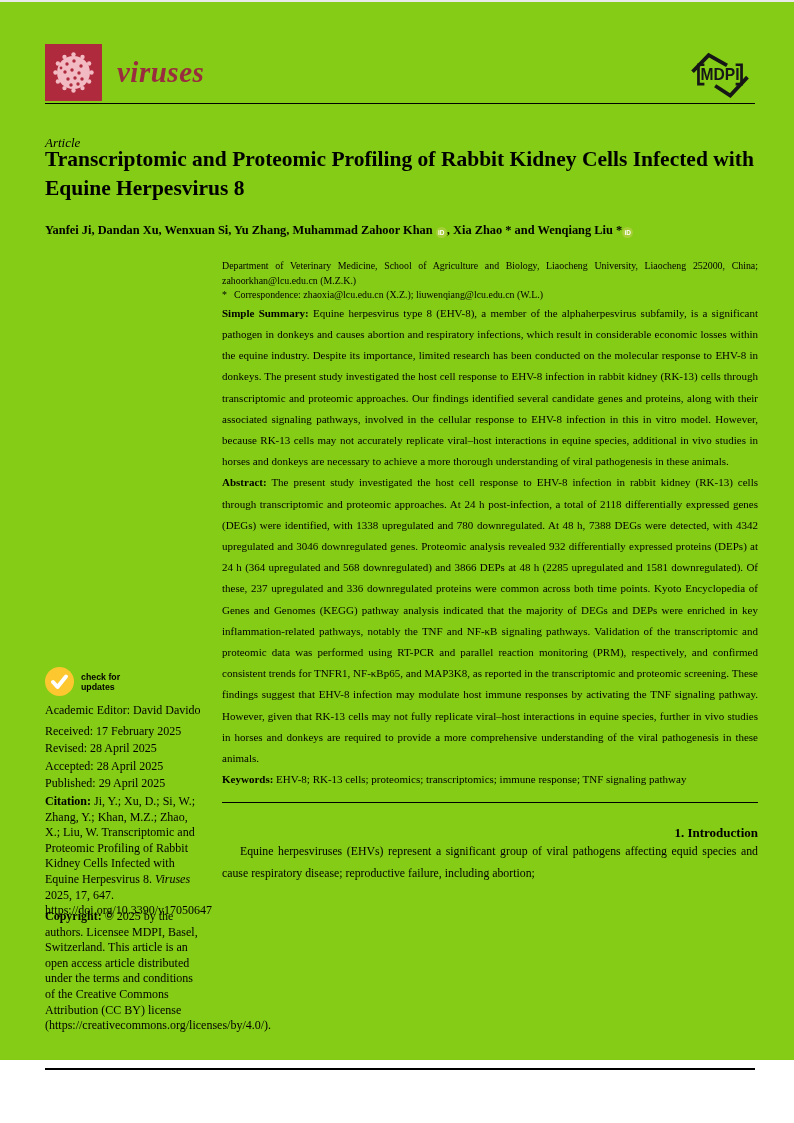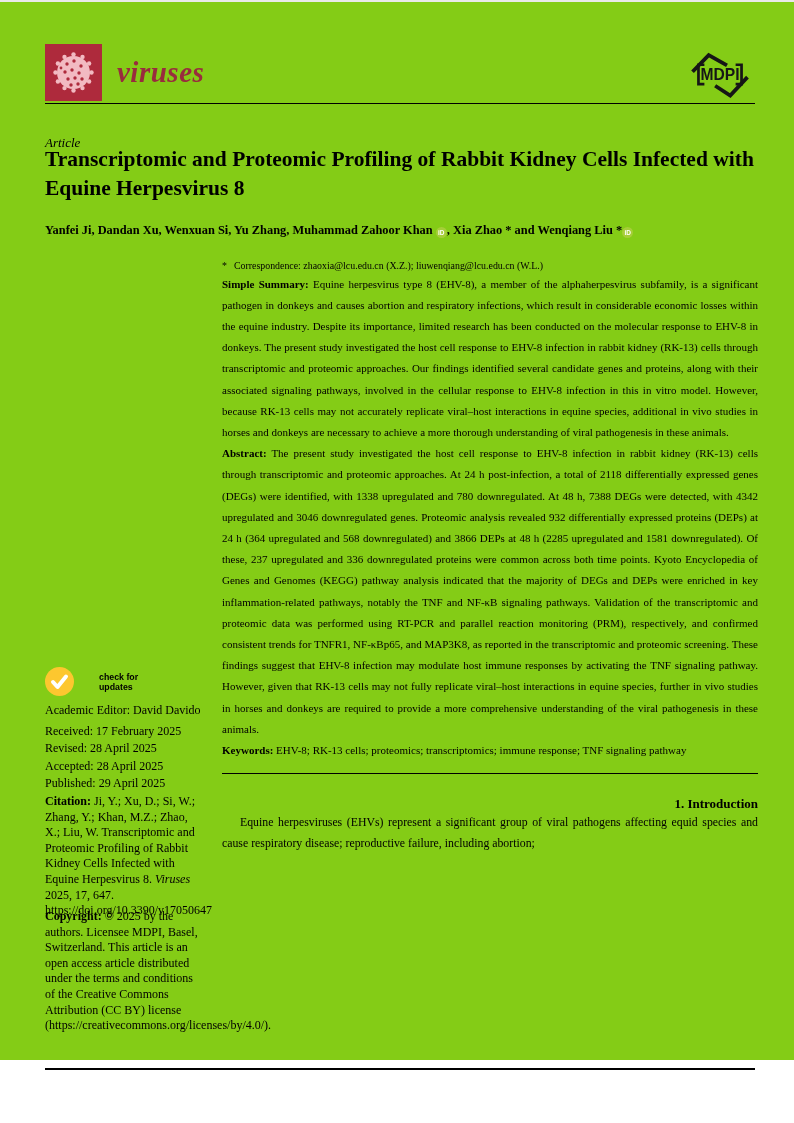--- a/index.html
+++ b/index.html
@@ -27,21 +27,21 @@
   .corr .star{margin-right:7px;}
   .body-para{font-size:11px;line-height:21.2px;text-align:justify;}
   .simple-summary{margin-top:21px;}
   .abstract{margin-top:25px;}
   .keywords{margin-top:25px;}
   .rule2{margin-top:12px;border-top:1.1px solid #000;width:100%;}
   .intro-h{margin-top:22px;font-size:13px;font-weight:bold;text-align:right;}
   .intro-p{margin-top:7px;font-size:11.8px;line-height:21.2px;text-align:justify;text-indent:18px;}
 
   
-  .badge{position:absolute;left:45px;top:665px;display:flex;align-items:center;gap:25px;cursor:pointer;}
+  .badge{position:absolute;left:45px;top:665px;display:flex;align-items:center;gap:7px;cursor:pointer;}
   .badge-circle{width:29px;height:29px;}
   .badge-text{font-family:"Liberation Sans",sans-serif;font-weight:bold;font-size:8.8px;line-height:10px;color:#000;}
   .side{position:absolute;left:45px;width:156px;font-size:12px;color:#000;}
   .editor{top:701px;line-height:15px;}
   .dates{top:721px;line-height:17.4px;}
   .citation{top:792px;line-height:15.6px;}
   .copyright{top:907px;line-height:15.6px;}
 
   
   .footer-mask{position:absolute;left:0;right:0;top:1058px;height:65px;background:#fff;}
@@ -99,20 +99,21 @@
 
   <div class="article-label">Article</div>
   <h1 class="title" style="margin:0;">Transcriptomic and Proteomic Profiling of Rabbit Kidney Cells Infected with Equine Herpesvirus 8</h1>
   <div class="authors">
     <span>Yanfei Ji, Dandan Xu, Wenxuan Si, Yu Zhang, Muhammad Zahoor Khan</span>
     <span class="orcid">iD</span><span>, Xia Zhao * and Wenqiang Liu *</span><span class="orcid">iD</span>
   </div>
 
   <div class="main-col">
     <div class="affiliation">
+      <div>Department of Veterinary Medicine, School of Agriculture and Biology, Liaocheng University, Liaocheng 252000, China; zahoorkhan@lcu.edu.cn (M.Z.K.)</div>
       <div class="corr">
         <span class="star">*</span><span>Correspondence: zhaoxia@lcu.edu.cn (X.Z.); liuwenqiang@lcu.edu.cn (W.L.)</span>
       </div>
     </div>
 
     <p class="body-para simple-summary" style="margin:0;">
       <b>Simple Summary:</b>
       <span>Equine herpesvirus type 8 (EHV-8), a member of the alphaherpesvirus subfamily, is a significant pathogen in donkeys and causes abortion and respiratory infections, which result in considerable economic losses within the equine industry. Despite its importance, limited research has been conducted on the molecular response to EHV-8 in donkeys. The present study investigated the host cell response to EHV-8 infection in rabbit kidney (RK-13) cells through transcriptomic and proteomic approaches. Our findings identified several candidate genes and proteins, along with their associated signaling pathways, involved in the cellular response to EHV-8 infection in this in vitro model. However, because RK-13 cells may not accurately replicate viral–host interactions in equine species, additional in vivo studies in horses and donkeys are necessary to achieve a more thorough understanding of viral pathogenesis in these animals.</span>
     </p>
 

